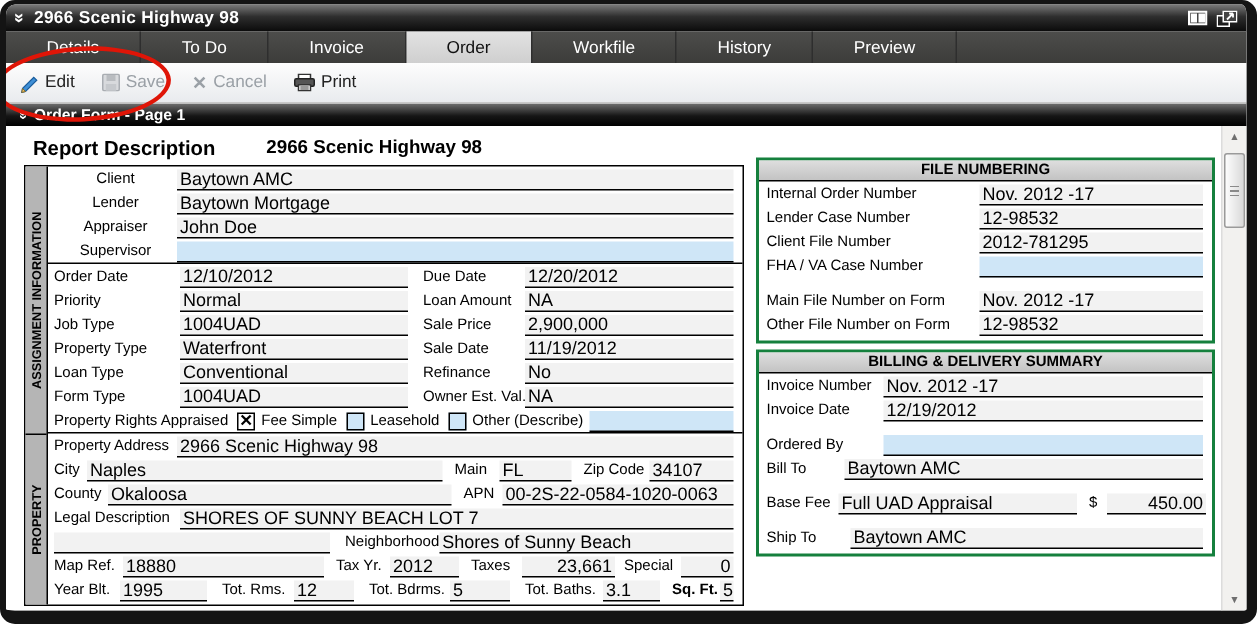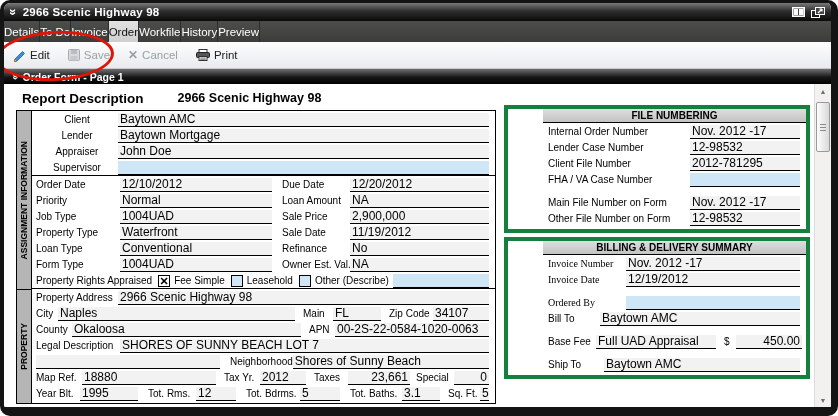--- a/index.html
+++ b/index.html
@@ -9,21 +9,21 @@
     border-radius:10px;overflow:hidden;background:#fff;display:flex;flex-direction:column;}
   
   .titlebar{height:18px;flex:0 0 18px;background:linear-gradient(#7a7a7a,#2e2e2e 45%,#0a0a0a);
     color:#fff;display:flex;align-items:center;padding:0 6px;gap:6px;}
   .chev{display:inline-block;transform:rotate(90deg);font-weight:bold;font-size:12px;line-height:10px;}
   .titlebar .title{font-size:11.5px;font-weight:bold;letter-spacing:.2px;flex:1;}
   .tb-icons{display:flex;gap:6px;align-items:center;}
   .tb-icons svg{display:block;}
   
   .tabbar{height:21px;flex:0 0 21px;background:linear-gradient(#4d4d4b,#3c3c3a);display:flex;align-items:stretch;}
-  .tab{color:#fff;font-size:11.5px;display:flex;align-items:center;padding:0 0;
+  .tab{color:#fff;font-size:11.5px;display:flex;align-items:center;padding:0 27px;
     border-right:1px solid #2e2e2e;cursor:default;}
   .tab.active{background:linear-gradient(#e2e2e2,#cfcfcf);color:#111;font-weight:normal;}
   
   .toolbar{height:24px;flex:0 0 24px;background:linear-gradient(#fdfdfd,#e9ebee);
     border-bottom:1px solid #c8c8c8;display:flex;align-items:center;padding:1px 4px;gap:10px;position:relative;}
   .tbtn{display:flex;align-items:center;gap:4px;font-size:11.5px;color:#222;padding:1px 4px;}
   .tbtn.disabled{color:#9aa0a6;}
   .tbtn .glyph{display:flex;align-items:center;}
   .xglyph{font-size:12px;font-weight:bold;color:#9aa0a6;}
   .annotation-ellipse{position:absolute;left:-8px;top:-11px;width:112px;height:44px;
@@ -57,27 +57,27 @@
   .grow{flex:1;min-width:0;margin-right:6px;}
   .w-a-lbl{width:82px;flex:0 0 82px;text-align:center;}
   .w-b-lbl{width:84px;flex:0 0 84px;}
   .w-b-fld{width:148px;flex:0 0 148px;}
   .w-b2-lbl{width:78px;flex:0 0 78px;padding-left:10px;box-sizing:border-box;}
   .cb{width:10px;height:10px;flex:0 0 10px;border:1px solid #000;background:#fff;margin:0 4px 1px 6px;
     display:flex;align-items:center;justify-content:center;font-size:11px;font-weight:bold;line-height:9px;}
   .cb.blue{background:#cfe6f7;}
   
   .right-pane{flex:1;padding:21px 4px 0 8px;box-sizing:border-box;min-width:0;}
-  .rbox{border:4px solid #15803d;margin-bottom:4px;padding-left:35px;}
+  .rbox{border:2px solid #15803d;margin-bottom:4px;}
   .rhdr{background:linear-gradient(#dedede,#c3c3c3);border-bottom:1px solid #000;text-align:center;
     font-size:10px;font-weight:bold;height:13px;line-height:13px;}
   .rrow{height:16px;display:flex;align-items:flex-end;padding-left:5px;}
   .rrow .lbl2{font-size:10px;line-height:12px;padding-bottom:1px;white-space:nowrap;}
   .w-r-lbl{width:142px;flex:0 0 142px;}
-  .w-bl-lbl{width:78px;flex:0 0 78px;font-family:Liberation Serif, serif;}
+  .w-bl-lbl{width:78px;flex:0 0 78px;}
   .gap6{height:7px;}
   .gap3{height:3px;}
   
   .scrollbar{width:16px;flex:0 0 16px;background:#f2f1ef;border-left:1px solid #dcdcdc;
     display:flex;flex-direction:column;align-items:center;}
   .sb-btn{height:14px;width:100%;display:flex;align-items:center;justify-content:center;
     color:#6f6f6f;font-size:7px;}
   .sb-thumb{width:12px;height:48px;margin-top:4px;background:linear-gradient(90deg,#fdfdfd,#d9d9d9);
     border:1px solid #9a9a9a;border-radius:2px;display:flex;align-items:center;justify-content:center;}
   .grip{width:6px;height:7px;background:repeating-linear-gradient(#8a8a8a 0 1px,transparent 1px 3px);}
@@ -289,21 +289,21 @@
             </div>
             <div class="row">
               <span class="lbl" style="flex:0 0 44px;">Year Blt.</span>
               <span class="fld" style="flex:0 0 54px;margin-right:10px;">1995</span>
               <span class="lbl" style="flex:0 0 48px;">Tot. Rms.</span>
               <span class="fld" style="flex:0 0 36px;margin-right:10px;">12</span>
               <span class="lbl" style="flex:0 0 54px;">Tot. Bdrms.</span>
               <span class="fld" style="flex:0 0 36px;margin-right:10px;">5</span>
               <span class="lbl" style="flex:0 0 52px;">Tot. Baths.</span>
               <span class="fld" style="flex:0 0 34px;margin-right:8px;">3.1</span>
-              <span class="lbl" style="flex:0 0 32px;">Sq. Ft.</span>
+              <span class="lbl" style="flex:0 0 32px;font-weight:bold;">Sq. Ft.</span>
               <span class="fld num grow">5,168</span>
             </div>
           </div>
         </div>
       </div>
     </div>
 
     <div class="right-pane">
       <div class="rbox">
         <div class="rhdr">FILE NUMBERING</div>

